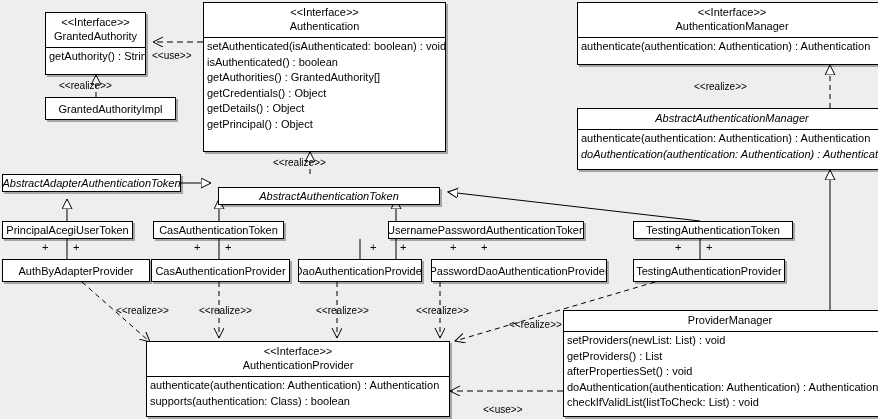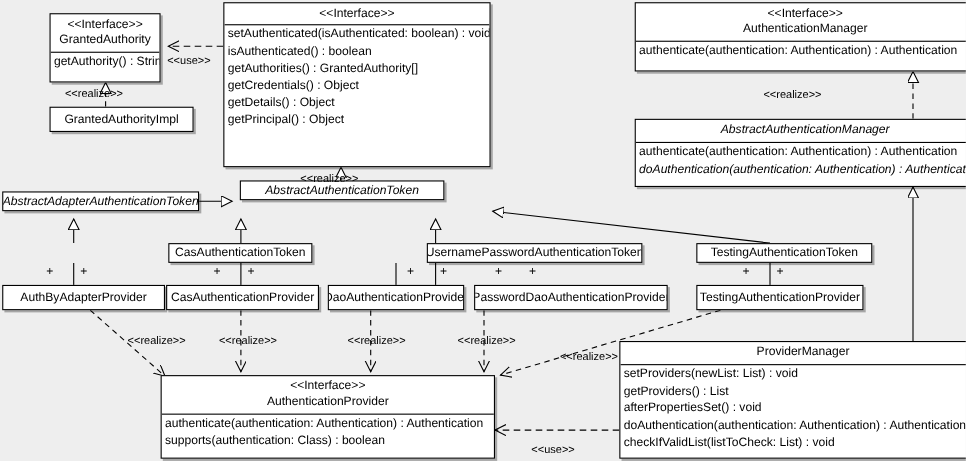--- a/index.html
+++ b/index.html
@@ -130,20 +130,21 @@
     </div>
   </div>
 
   <div class="uml" style="left:45px;top:97px;width:131px;height:23px;">
     <div class="simple">GrantedAuthorityImpl</div>
   </div>
 
   <div class="uml" style="left:203px;top:2px;width:243px;height:150px;">
     <div class="hdr">
       <span class="stereo">&lt;&lt;Interface&gt;&gt;</span>
+      <span class="cname">Authentication</span>
     </div>
     <div class="compartment">
       <div class="op">setAuthenticated(isAuthenticated: boolean) : void</div>
       <div class="op">isAuthenticated() : boolean</div>
       <div class="op">getAuthorities() : GrantedAuthority[]</div>
       <div class="op">getCredentials() : Object</div>
       <div class="op">getDetails() : Object</div>
       <div class="op">getPrincipal() : Object</div>
     </div>
   </div>
@@ -165,24 +166,27 @@
     <div class="compartment">
       <div class="op">authenticate(authentication: Authentication) : Authentication</div>
       <div class="op abstract">doAuthentication(authentication: Authentication) : Authentication</div>
     </div>
   </div>
 
   <div class="uml" style="left:2px;top:174px;width:179px;height:18px;">
     <div class="simple abstract">AbstractAdapterAuthenticationToken</div>
   </div>
 
-  <div class="uml" style="left:218px;top:164px;width:186px;height:18px;">
+  <div class="uml" style="left:218px;top:187px;width:222px;height:18px;">
     <div class="simple abstract">AbstractAuthenticationToken</div>
   </div>
 
+  <div class="uml" style="left:2px;top:221px;width:131px;height:18px;">
+    <div class="simple">PrincipalAcegiUserToken</div>
+  </div>
 
   <div class="uml" style="left:153px;top:221px;width:131px;height:18px;">
     <div class="simple">CasAuthenticationToken</div>
   </div>
 
   <div class="uml" style="left:352px;top:221px;width:196px;height:18px;margin-left:36px;">
     <div class="simple">UsernamePasswordAuthenticationToken</div>
   </div>
 
   <div class="uml" style="left:633px;top:221px;width:160px;height:18px;">

